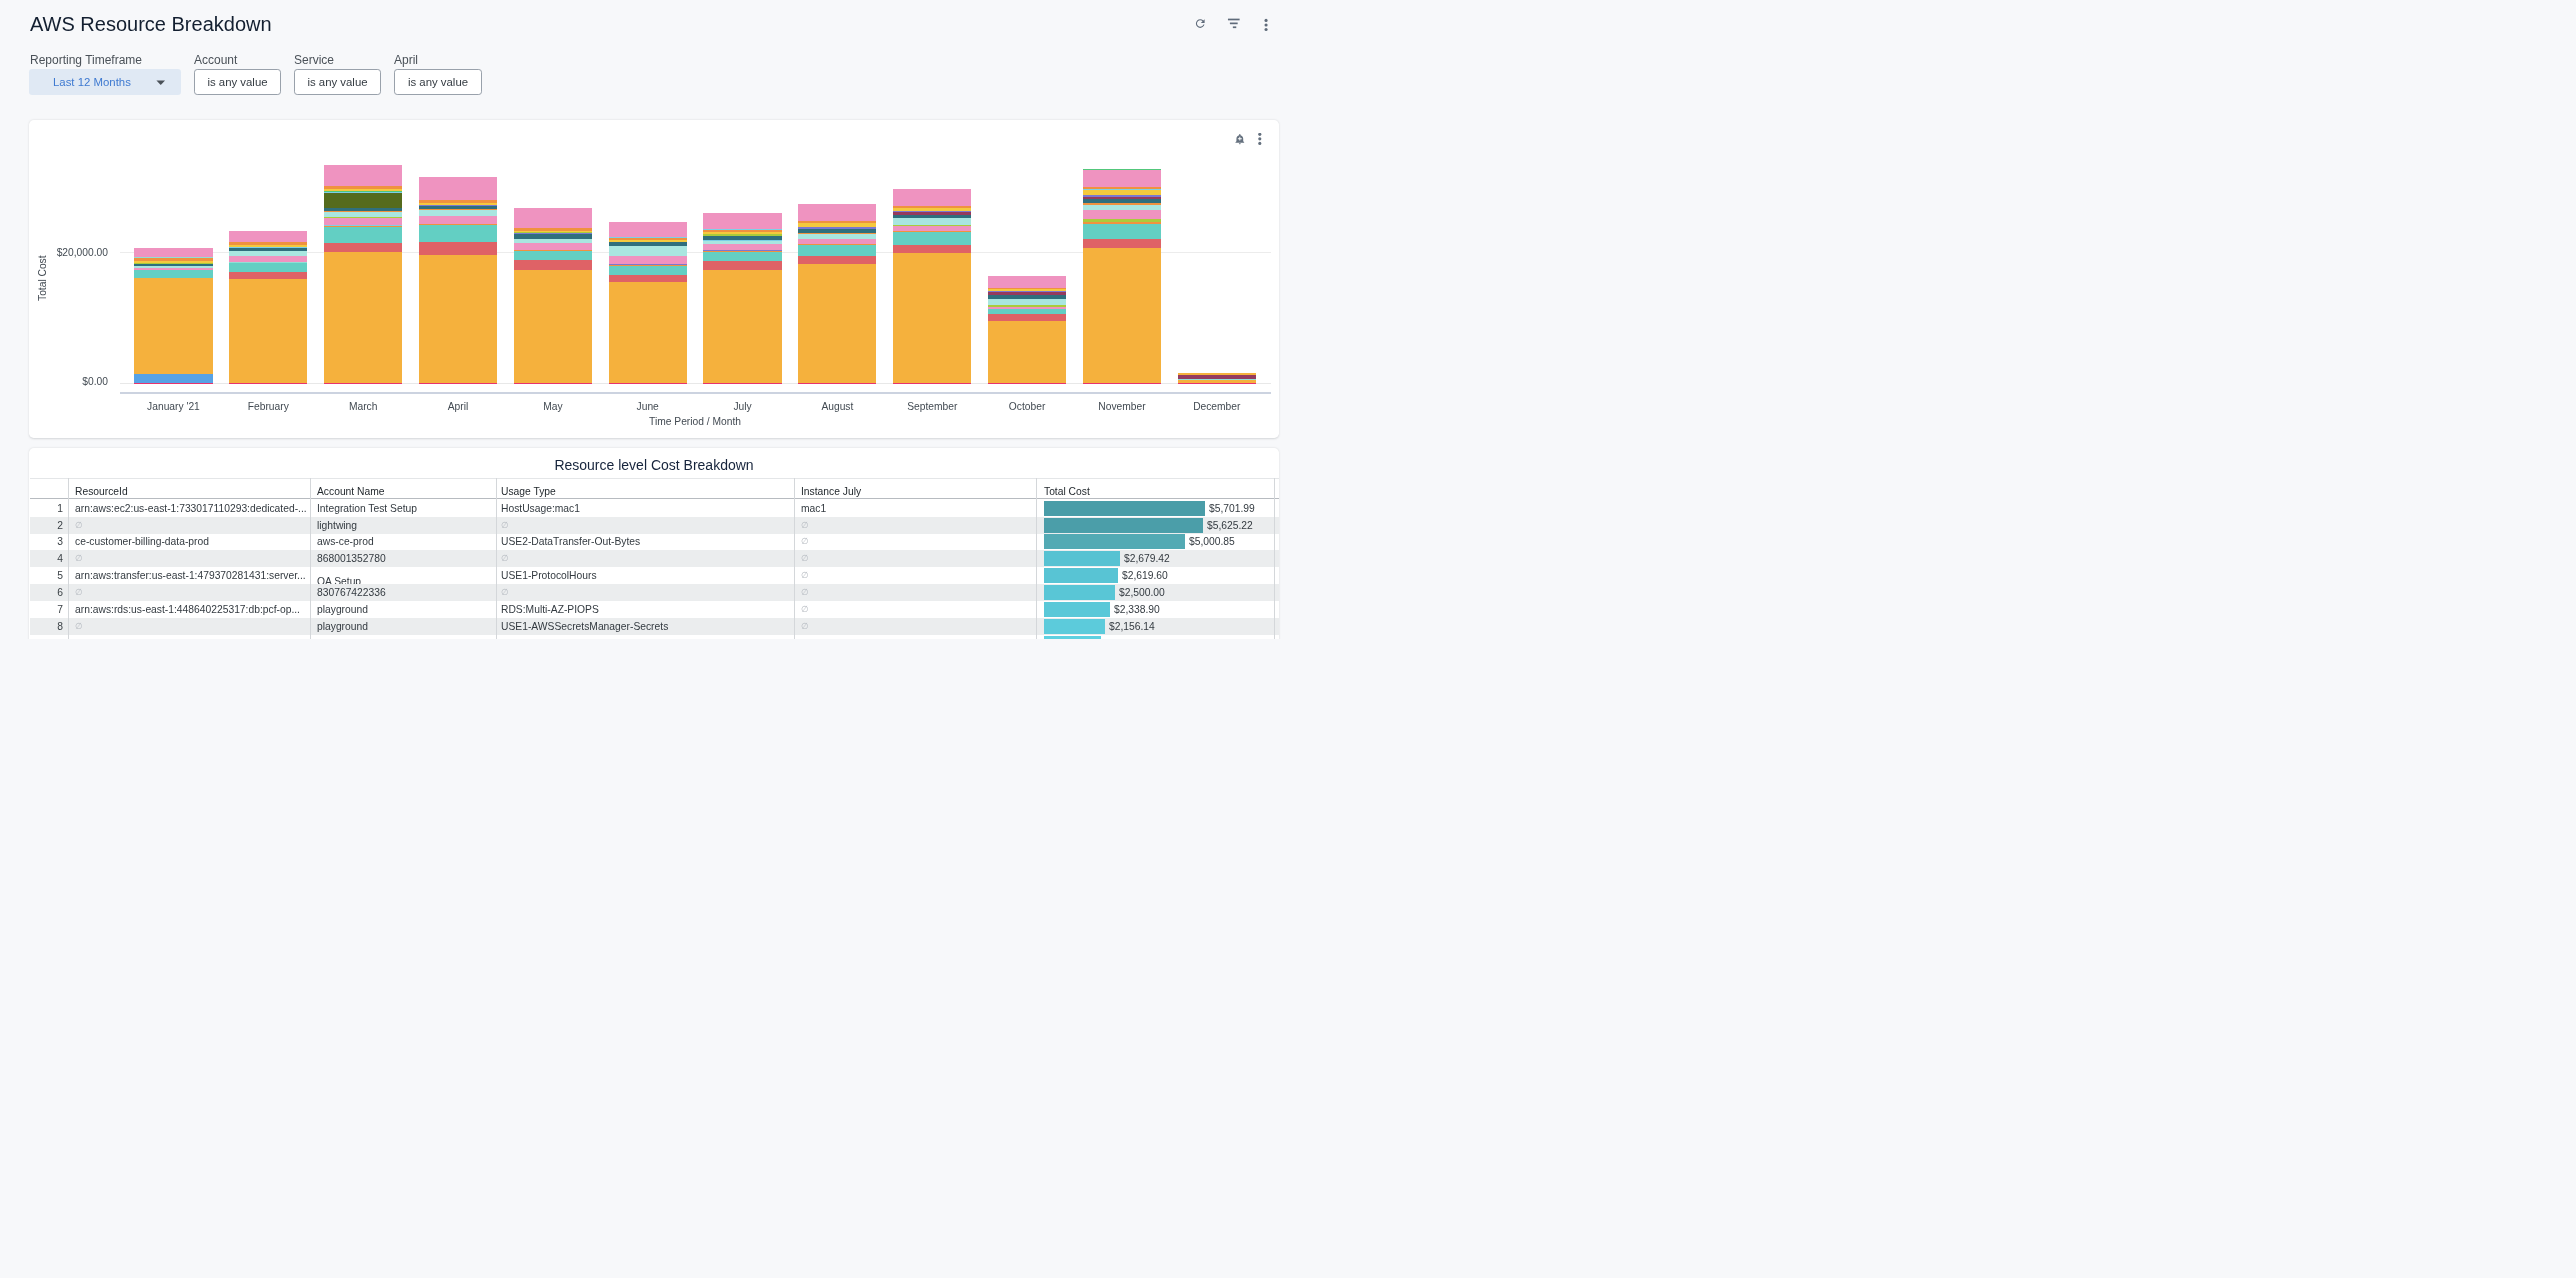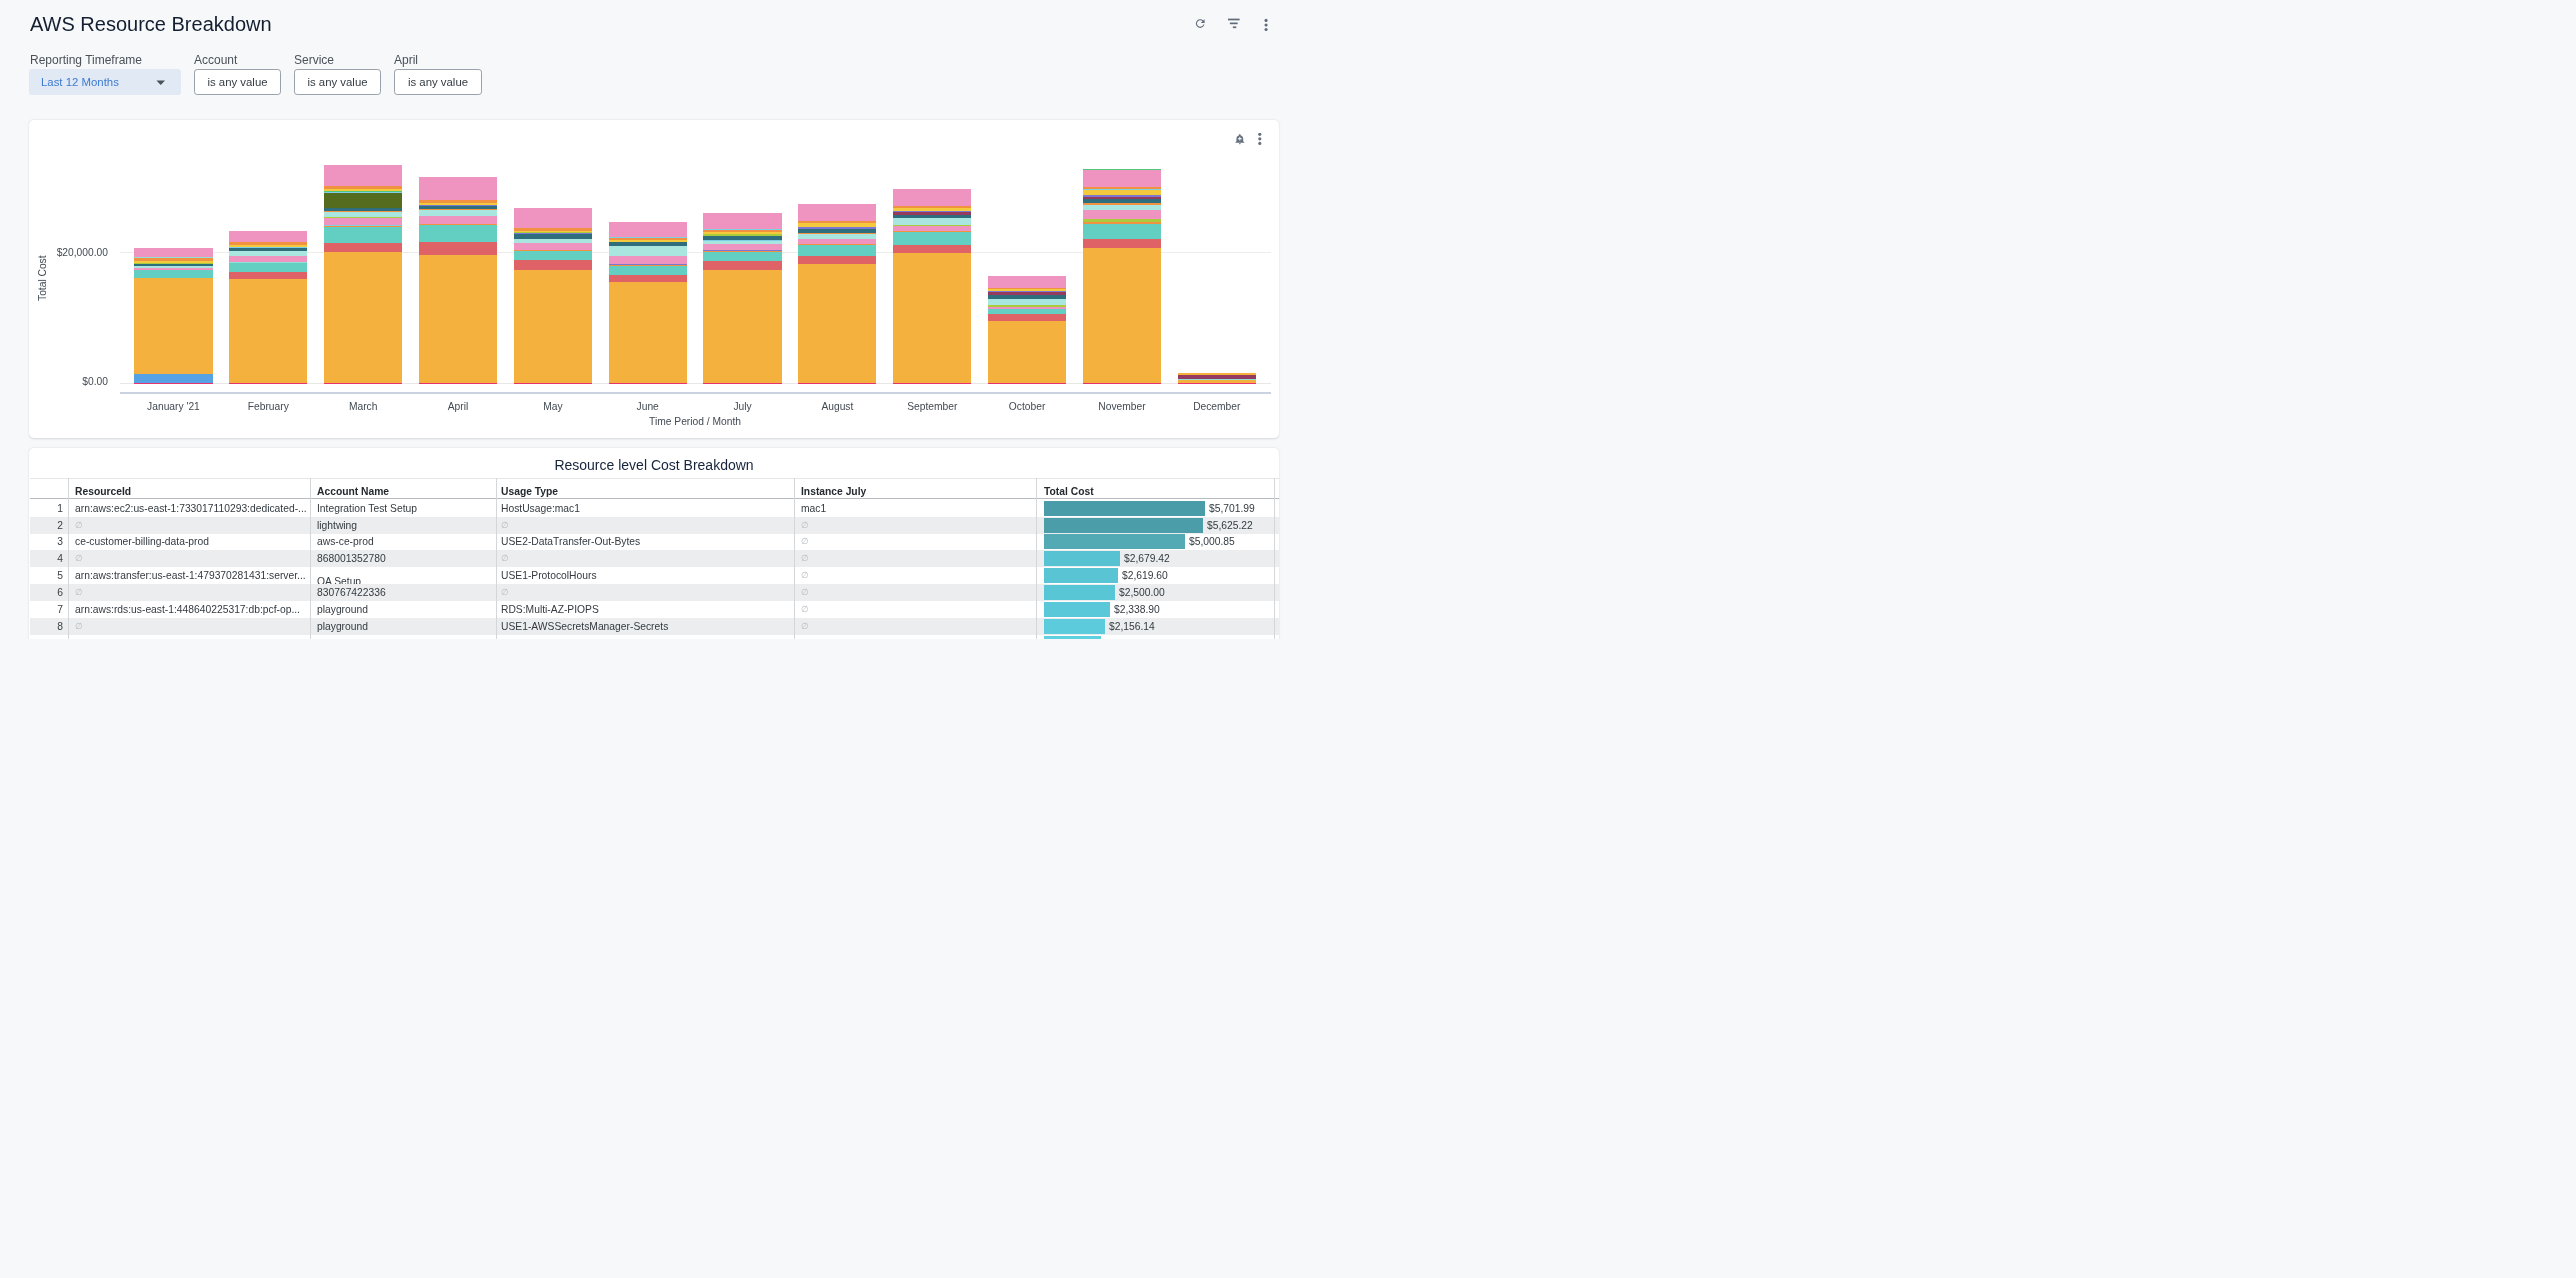--- a/index.html
+++ b/index.html
@@ -1,35 +1,35 @@
 <!DOCTYPE html>
 <html style="font-size:12.6px"><head><meta charset="utf-8"><style>
 *{margin:0;padding:0;box-sizing:border-box}
 html,body{width:1288px;height:639px;background:#f7f8fa;font-family:"Liberation Sans",sans-serif;overflow:hidden;position:relative}
 .abs{position:absolute}
 #h1{position:absolute;left:30px;top:13.4px;font-size:20px;color:#131f30;letter-spacing:0px}
 .flabel{position:absolute;top:53px;font-size:12px;color:#4a5158}
 .fbox{position:absolute;top:69px;height:26.4px;background:#fff;border:0.8px solid #99a1ab;border-radius:3.2px;font-size:11.4px;color:#343b42;display:flex;align-items:center;justify-content:center}
 #pill{position:absolute;left:29px;top:69px;width:152px;height:26.4px;background:#e0e9f4;border-radius:3.2px;display:flex;align-items:center}
-#pill span{font-size:11.4px;color:#3f7ad1;margin-left:12px}
+#pill span{font-size:11.4px;color:#3f7ad1;margin-left:24px}
 .card{position:absolute;left:29px;width:1250px;background:#fff;border-radius:4.7px;box-shadow:0 0.8px 1.6px rgba(25,30,40,.10),0 0.8px 3.2px rgba(25,30,40,.06)}
 #card1{top:120px;height:318px}
 #card2{top:448px;height:205px}
 .ctitle{position:absolute;left:0;width:100%;text-align:center;font-size:14px;color:#16243c}
 .ax{font-size:13px;fill:#424a52}
 .m{text-anchor:middle}
 .gband{position:absolute;left:0.8px;width:1249px;height:17px;background:#ebedee}
 .rn{position:absolute;left:0;width:34px;text-align:right;height:17px;line-height:17px;font-size:10.3px;color:#3a4045}
 .cell{position:absolute;height:17px;line-height:17px;font-size:10.3px;color:#333a40;white-space:nowrap}
 .nul{color:#b7bcc2;font-size:8.7px}
 .vsep{position:absolute;top:30px;bottom:0;width:0.8px;background:#d4d7da;z-index:5}
 .vbar{position:absolute;height:15px}
 #hdrline{position:absolute;left:0.8px;width:1249px;top:50px;height:1.4px;background:#b7bbc0}
 #hdrtop{position:absolute;left:0.8px;width:1249px;top:30px;height:0.8px;background:#e4e6e8}
-.th{position:absolute;top:38px;font-size:10.3px;font-weight:bold;color:#23292e}
+.th{position:absolute;top:38px;font-size:10.3px;font-weight:normal;color:#23292e}
 </style></head><body>
 <div id="h1">AWS Resource Breakdown</div>
 <svg class="abs" style="left:1193px;top:17.4px" width="87" height="14" viewBox="0 0 110 18">
  <g fill="#5f6b7a">
   <path transform="translate(0,0) scale(0.70)" d="M17.65 6.35A7.95 7.95 0 0 0 12 4c-4.42 0-7.99 3.58-8 8s3.57 8 8 8c3.73 0 6.84-2.55 7.73-6h-2.08c-.82 2.33-3.04 4-5.65 4-3.31 0-6-2.69-6-6s2.69-6 6-6c1.66 0 3.14.69 4.22 1.78L13 11h7V4l-2.35 2.35z"></path>
  </g>
  <g stroke="#5f6b7a" stroke-width="2.2" fill="none">
   <path d="M 44 3.2 h 15"></path>
       <path d="M 46.5 8.2 h 10"></path>
       <path d="M 50.3 13.2 h 4.4"></path>

